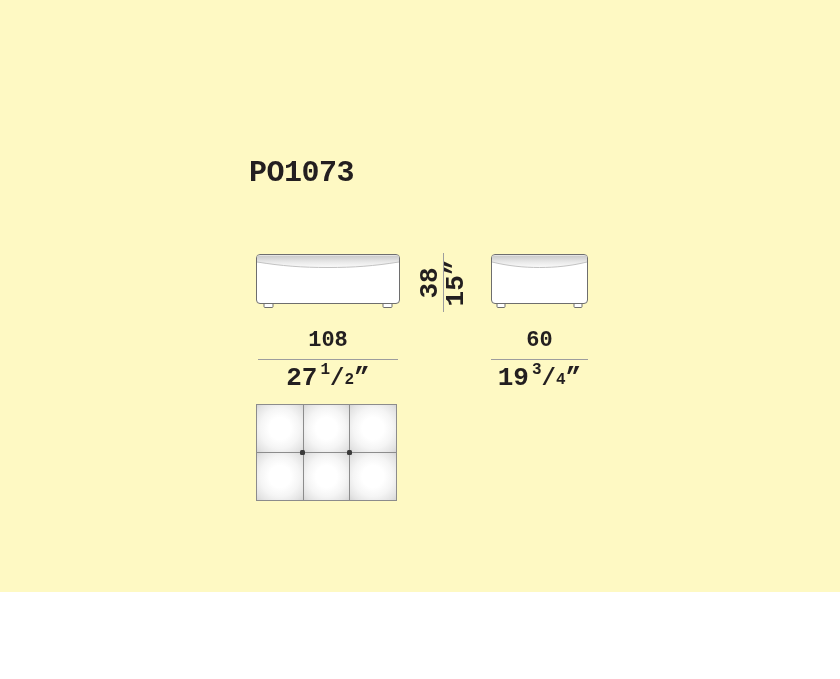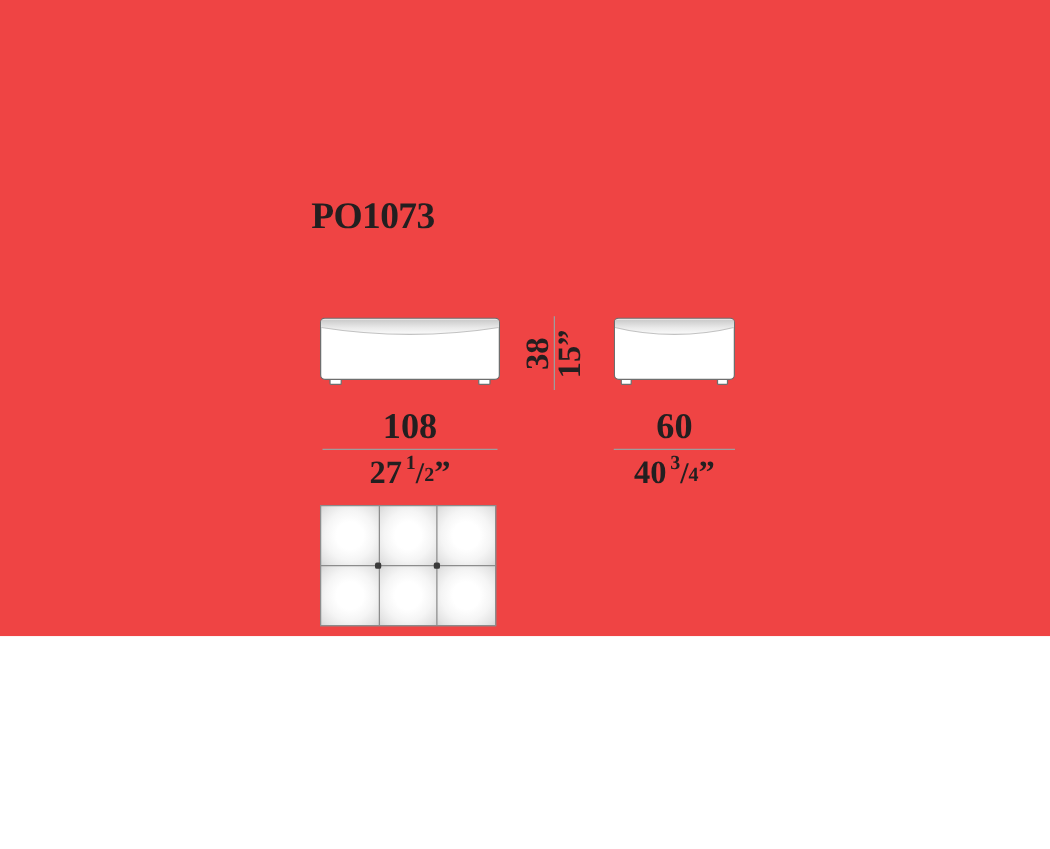--- a/index.html
+++ b/index.html
@@ -1,21 +1,21 @@
 <!DOCTYPE html>
 <html><head>
 <meta charset="utf-8">
 <style>
   html,body { margin:0; padding:0; background:#ffffff; }
   .canvas {
     position:relative;
-    width:840px; height:509px;
-    background:#ef4444;
+    width:840px; height:592px;
+    background:#fef9c3;
     overflow:hidden;
-    font-family:Liberation Serif, serif;
+    font-family:Liberation Mono, monospace;
     color:#231f20;
   }
   .title {
     position:absolute; left:249px; top:156px;
     font-size:30px; font-weight:700; letter-spacing:-0.5px;
     color:#231f20;
   }
   .view { position:absolute; }
   .view-front { left:256px; top:254px; width:144px; height:57px; }
   .view-side  { left:491px; top:254px; width:97px;  height:57px; }
@@ -33,21 +33,21 @@
     white-space:nowrap;
   }
   .vdim-cm   { left:400px; top:269px; }
   .vdim-inch { left:426px; top:269px; }
 
   
   .hdim { position:absolute; text-align:center; }
   .hdim-width { left:251px; top:328px; width:154px; }
   .hdim-depth { left:484px; top:328px; width:111px; }
   .hdim .cm {
-    font-size:29px; font-weight:700; line-height:26px;
+    font-size:22px; font-weight:700; line-height:26px;
     white-space:nowrap;
   }
   .hdim .rule {
     height:1px; background:#9d9d9d; border:none;
     margin:5px 0 4px 0;
   }
   .hdim-width .rule { margin-left:7px; margin-right:7px; }
   .hdim-depth .rule { margin-left:7px; margin-right:7px; }
   .hdim .inch {
     font-size:26px; font-weight:700; line-height:28px;
@@ -141,21 +141,21 @@
 
   <div class="hdim hdim-width">
     <div class="cm">108</div>
     <div class="rule"></div>
     <div class="inch"><span>27</span><sup>1</sup><span class="slash">/</span><sub>2</sub><span>”</span></div>
   </div>
 
   <div class="hdim hdim-depth">
     <div class="cm">60</div>
     <div class="rule"></div>
-    <div class="inch"><span>40</span><sup>3</sup><span class="slash">/</span><sub>4</sub><span>”</span></div>
+    <div class="inch"><span>19</span><sup>3</sup><span class="slash">/</span><sub>4</sub><span>”</span></div>
   </div>
 
   <div class="plan">
     <div class="cushion"></div>
     <div class="cushion"></div>
     <div class="cushion"></div>
     <div class="cushion"></div>
     <div class="cushion"></div>
     <div class="cushion"></div>
   </div>

